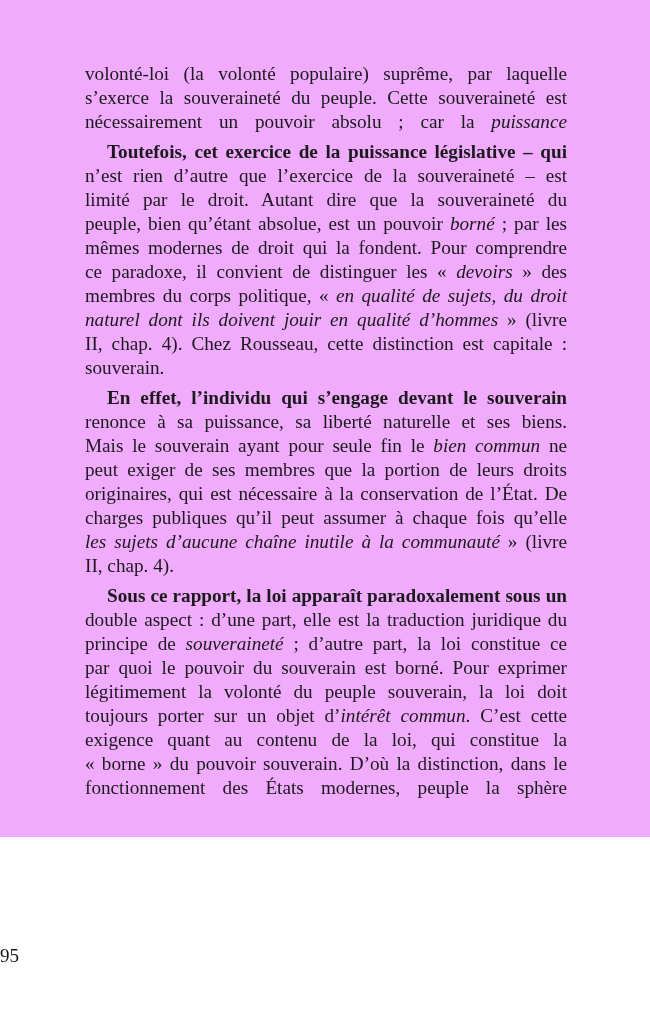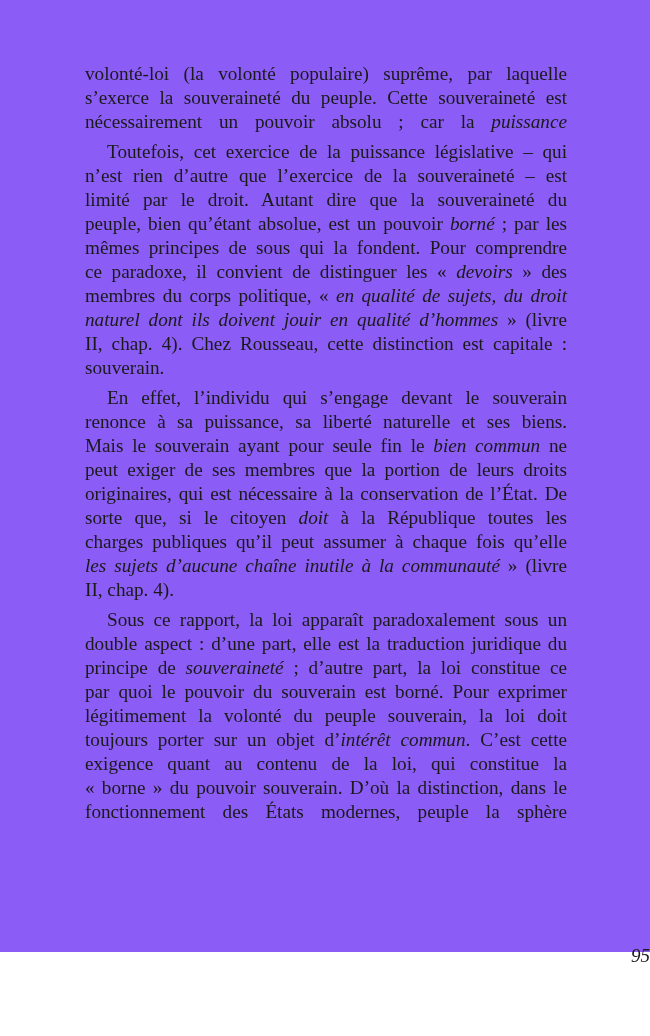--- a/index.html
+++ b/index.html
@@ -1,68 +1,67 @@
 <!DOCTYPE html>
 <html><head>
 <meta charset="utf-8">
 <style>
   html, body { margin: 0; padding: 0; background: #ffffff; }
   body { width: 650px; height: 1036px; position: relative; overflow: hidden; }
   .page {
-    position: absolute; left: 0; top: 0; width: 650px; height: 952px;
-    background: #8b5cf6;
+    position: absolute; left: 0; top: 0; width: 650px; height: 837px;
+    background: #f0abfc;
   }
   .text-block {
     position: absolute; left: 85px; top: 62px; width: 482px;
     font-family: "Liberation Serif", serif;
     font-size: 19.2px; line-height: 24px; color: #1a1a1a;
   }
   .para { margin: 0 0 6px 0; }
   .line {
     display: block; white-space: nowrap;
     text-align: justify; text-align-last: justify;
     height: 24px;
   }
   .line.last { text-align-last: left; }
-  .line.indent { padding-left: 22px; }
+  .line.indent { padding-left: 22px; font-weight: bold; }
   .line i { font-style: italic; }
   .page-number {
-    position: absolute; left: 0; width: 650px; top: 945px; text-align: right;
-    font-family: "Liberation Serif", serif; font-size: 19px; color: #1a1a1a; font-style: italic;
+    position: absolute; left: 0; width: 650px; top: 945px; text-align: left;
+    font-family: "Liberation Serif", serif; font-size: 19px; color: #1a1a1a;
   }
 </style>
 </head>
 <body>
 
 <div class="page">
   <div class="text-block" id="text-block">
       <div class="para">
         <span class="line"><span>volonté-loi (la volonté populaire) suprême, par laquelle</span></span>
         <span class="line"><span>s’exerce la souveraineté du peuple. Cette souveraineté est</span></span>
         <span class="line"><span>nécessairement un pouvoir absolu ; car la </span><i>puissance</i></span>
       </div>
       <div class="para">
         <span class="line indent"><span>Toutefois, cet exercice de la puissance législative – qui</span></span>
         <span class="line"><span>n’est rien d’autre que l’exercice de la souveraineté – est</span></span>
         <span class="line"><span>limité par le droit. Autant dire que la souveraineté du</span></span>
         <span class="line"><span>peuple, bien qu’étant absolue, est un pouvoir </span><i>borné</i><span> ; par les</span></span>
-        <span class="line"><span>mêmes principes de sous qui la fondent. Pour comprendre</span></span>
+        <span class="line"><span>mêmes modernes de droit qui la fondent. Pour comprendre</span></span>
         <span class="line"><span>ce paradoxe, il convient de distinguer les « </span><i>devoirs</i><span> » des</span></span>
         <span class="line"><span>membres du corps politique, « </span><i>en qualité de sujets, du droit</i></span>
         <span class="line"><i>naturel dont ils doivent jouir en qualité d’hommes</i><span> » (livre</span></span>
         <span class="line"><span>II, chap. 4). Chez Rousseau, cette distinction est capitale :</span></span>
         <span class="line last"><span>souverain.</span></span>
       </div>
       <div class="para">
         <span class="line indent"><span>En effet, l’individu qui s’engage devant le souverain</span></span>
         <span class="line"><span>renonce à sa puissance, sa liberté naturelle et ses biens.</span></span>
         <span class="line"><span>Mais le souverain ayant pour seule fin le </span><i>bien commun</i><span> ne</span></span>
         <span class="line"><span>peut exiger de ses membres que la portion de leurs droits</span></span>
         <span class="line"><span>originaires, qui est nécessaire à la conservation de l’État. De</span></span>
-        <span class="line"><span>sorte que, si le citoyen </span><i>doit</i><span> à la République toutes les</span></span>
         <span class="line"><span>charges publiques qu’il peut assumer à chaque fois qu’elle</span></span>
         <span class="line"><i>les sujets d’aucune chaîne inutile à la communauté</i><span> » (livre</span></span>
         <span class="line last"><span>II, chap. 4).</span></span>
       </div>
       <div class="para">
         <span class="line indent"><span>Sous ce rapport, la loi apparaît paradoxalement sous un</span></span>
         <span class="line"><span>double aspect : d’une part, elle est la traduction juridique du</span></span>
         <span class="line"><span>principe de </span><i>souveraineté</i><span> ; d’autre part, la loi constitue ce</span></span>
         <span class="line"><span>par quoi le pouvoir du souverain est borné. Pour exprimer</span></span>
         <span class="line"><span>légitimement la volonté du peuple souverain, la loi doit</span></span>

